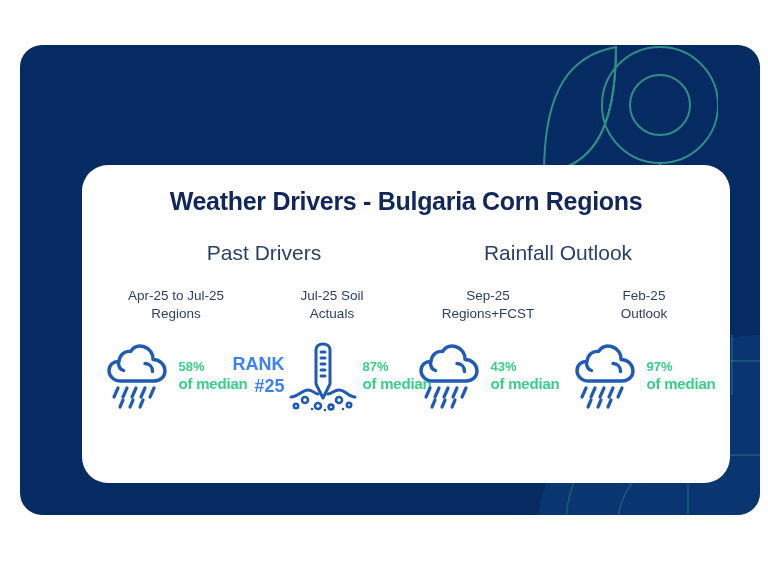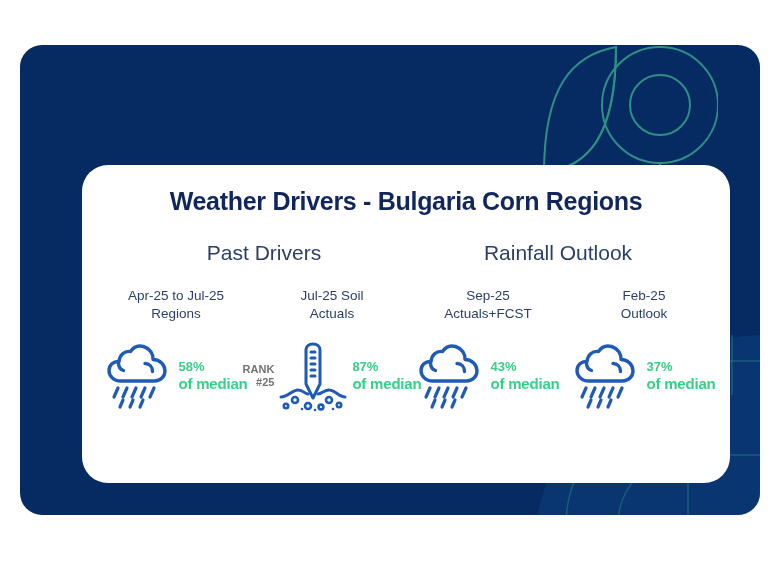--- a/index.html
+++ b/index.html
@@ -124,23 +124,23 @@
     line-height: 1.2;
     white-space: nowrap;
   }
   .metric-value .sub {
     display: block;
     font-size: 15px;
     font-weight: 700;
     letter-spacing: -0.2px;
   }
   .metric-rank {
-    font-size: 11px;
+    font-size: 18px;
     font-weight: 700;
-    color: #737373;
+    color: #3b82f6;
     line-height: 1.2;
     text-align: right;
     white-space: nowrap;
   }
   .metric-rank .sub { display: block; }
 </style>
 </head>
 <body>
 
 <div id="stage">
@@ -245,21 +245,21 @@
             <div class="metric-value">
               <span>87%</span>
               <span class="sub">of median</span>
             </div>
           </div>
         </div>
 
         <div class="metric">
           <div class="metric-label">
             <span>Sep-25</span><br>
-            <span>Actuals+FCST</span>
+            <span>Regions+FCST</span>
           </div>
           <div class="metric-body">
             <svg class="metric-icon" width="70" height="70" viewBox="0 0 70 70">
               <g fill="none" stroke="#1f5bb5" stroke-width="3.4" stroke-linecap="round" stroke-linejoin="round">
                 <path d="M17 40 C9 40 5 34.5 5 29.5 C5 24 9.5 20 15 20.5 C15.5 14 20.5 9.5 26.5 10.5
                          C29.5 6 34.5 4 39.5 5.5 C46 7.5 49.5 13 49 18.5 C56 18.5 61 24 61 30
                          C61 35.5 56.5 40 50.5 40 Z"></path>
                 <path d="M41 22.5 C45.5 22.5 48.5 26 48.5 30.5"></path>
                 <path d="M14.5 22 C14.5 26 16.5 28.5 19.5 29.5"></path>
               </g>
@@ -300,21 +300,21 @@
                 <line x1="23" y1="47" x2="19" y2="56"></line>
                 <line x1="32" y1="47" x2="28" y2="56"></line>
                 <line x1="41" y1="47" x2="37" y2="56"></line>
                 <line x1="50" y1="47" x2="46" y2="56"></line>
                 <line x1="19" y1="59" x2="16" y2="66"></line>
                 <line x1="29" y1="59" x2="26" y2="66"></line>
                 <line x1="39" y1="59" x2="36" y2="66"></line>
               </g>
             </svg>
             <div class="metric-value">
-              <span>37%</span>
+              <span>97%</span>
               <span class="sub">of median</span>
             </div>
           </div>
         </div>
 
       </div>
     </div>
   </div>
 </div>
 

